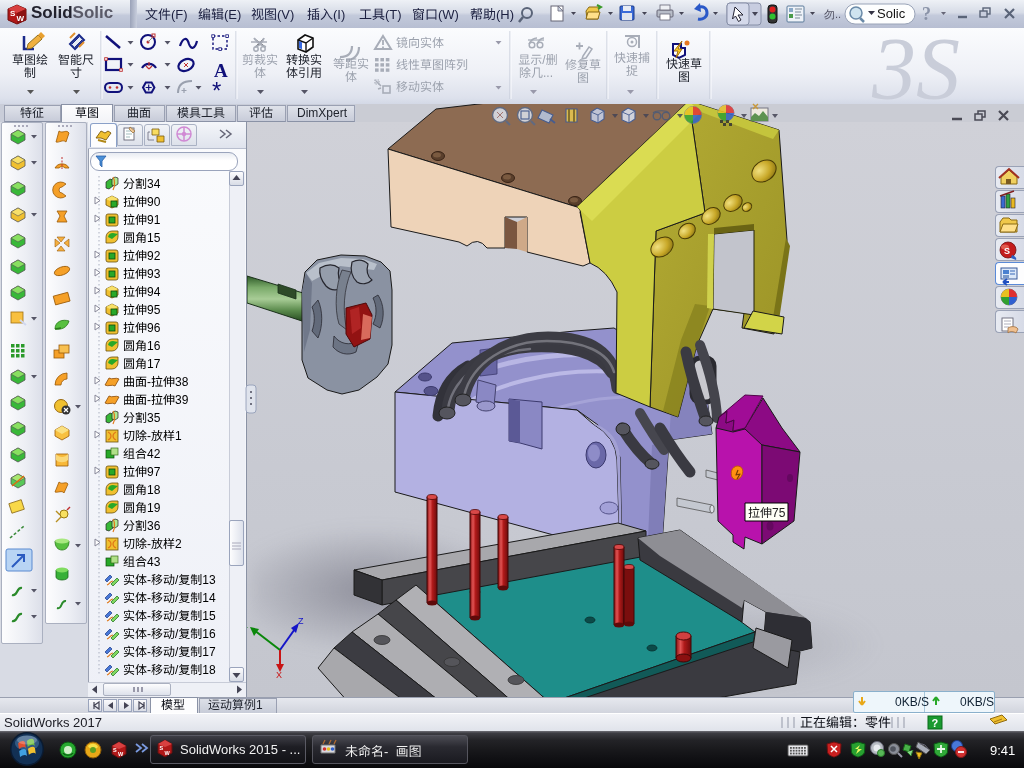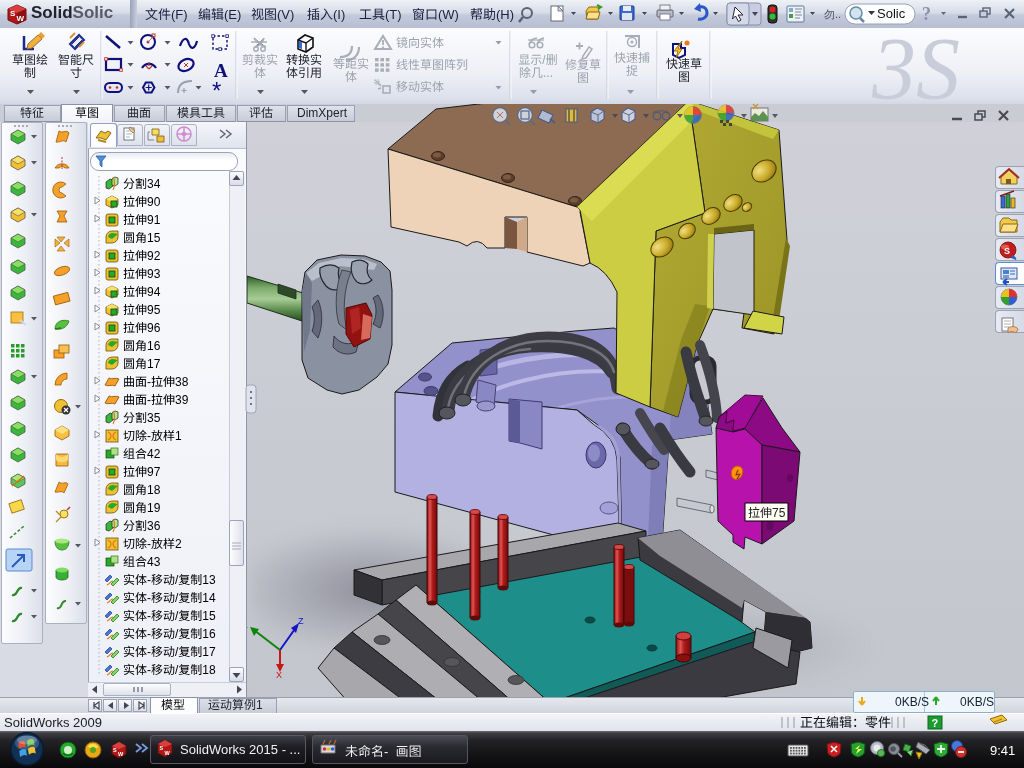--- a/index.html
+++ b/index.html
@@ -215,21 +215,21 @@
       <div style="position:absolute;left:995px;top:286px;width:29px;height:23px;background:linear-gradient(90deg,#e8ebf2,#d6dae6);border:1px solid #9aa2b6;border-right:none;border-radius:4px 0 0 4px;box-sizing:border-box"></div>
       <div style="position:absolute;left:995px;top:310px;width:29px;height:23px;background:linear-gradient(90deg,#e8ebf2,#d6dae6);border:1px solid #9aa2b6;border-right:none;border-radius:4px 0 0 4px;box-sizing:border-box"></div>
       <div style="position:absolute;left:0;top:697px;width:1024px;height:16px;background:linear-gradient(#e6e8ee,#d0d3dc);border-top:1px solid #9aa0b0"></div>
       <div style="position:absolute;left:88px;top:699px;width:14px;height:13px;background:linear-gradient(#fbfbfd,#dadde6);border:1px solid #9aa4bc;box-sizing:border-box"></div>
       <div style="position:absolute;left:103px;top:699px;width:14px;height:13px;background:linear-gradient(#fbfbfd,#dadde6);border:1px solid #9aa4bc;box-sizing:border-box"></div>
       <div style="position:absolute;left:118px;top:699px;width:14px;height:13px;background:linear-gradient(#fbfbfd,#dadde6);border:1px solid #9aa4bc;box-sizing:border-box"></div>
       <div style="position:absolute;left:133px;top:699px;width:14px;height:13px;background:linear-gradient(#fbfbfd,#dadde6);border:1px solid #9aa4bc;box-sizing:border-box"></div>
       <div style="position:absolute;left:150px;top:697px;width:48px;height:16px;background:#fdfdfe;border:1px solid #8a92a6;border-bottom:none;box-sizing:border-box"></div>
       <div style="position:absolute;left:199px;top:698px;width:78px;height:15px;background:linear-gradient(#dde0e8,#c8ccd8);border:1px solid #9aa0b2;border-bottom:none;box-sizing:border-box"></div>
       <div style="position:absolute;left:0;top:713px;width:1024px;height:18px;background:linear-gradient(#f2f3f7,#dfe2ea);border-top:1px solid #fff"></div>
-      <div style="position:absolute;left:4px;top:715px;font:13px 'Liberation Sans',sans-serif;color:#1a1a22">SolidWorks 2009</div>
+      <div style="position:absolute;left:4px;top:715px;font:13px 'Liberation Sans',sans-serif;color:#1a1a22">SolidWorks 2017</div>
       <div style="position:absolute;left:853px;top:691px;width:142px;height:22px;background:#eef6fb;border:1px solid #8ab0cc;border-radius:2px;box-sizing:border-box"></div>
       <div style="position:absolute;left:924px;top:692px;width:1px;height:20px;background:#a8c8dc"></div>
       <div style="position:absolute;left:895px;top:695px;font:12px 'Liberation Sans',sans-serif;color:#123">0KB/S</div>
       <div style="position:absolute;left:960px;top:695px;font:12px 'Liberation Sans',sans-serif;color:#123">0KB/S</div>
       <div style="position:absolute;left:0;top:731px;width:1024px;height:37px;background:linear-gradient(#6e6e76 0,#3c3c42 6%,#232327 25%,#17171a 55%,#0d0d10 85%,#08080a)"></div>
       <div style="position:absolute;left:150px;top:735px;width:156px;height:29px;background:linear-gradient(#3e3e46,#1e1e24 40%,#121216);border:1px solid #5a5a64;border-radius:3px;box-sizing:border-box"></div>
       <div style="position:absolute;left:312px;top:735px;width:156px;height:29px;background:linear-gradient(#4c4c54,#2a2a31 40%,#1a1a20);border:1px solid #55555e;border-radius:3px;box-sizing:border-box"></div>
       <div style="position:absolute;left:180px;top:742px;font:13px 'Liberation Sans',sans-serif;color:#f2f2f2">SolidWorks 2015 - ...</div>
       <div style="position:absolute;left:990px;top:743px;font:13px 'Liberation Sans',sans-serif;color:#fff">9:41</div>
       <svg style="position:absolute;left:0;top:0;pointer-events:none" width="1024" height="768" viewBox="0 0 1024 768">

